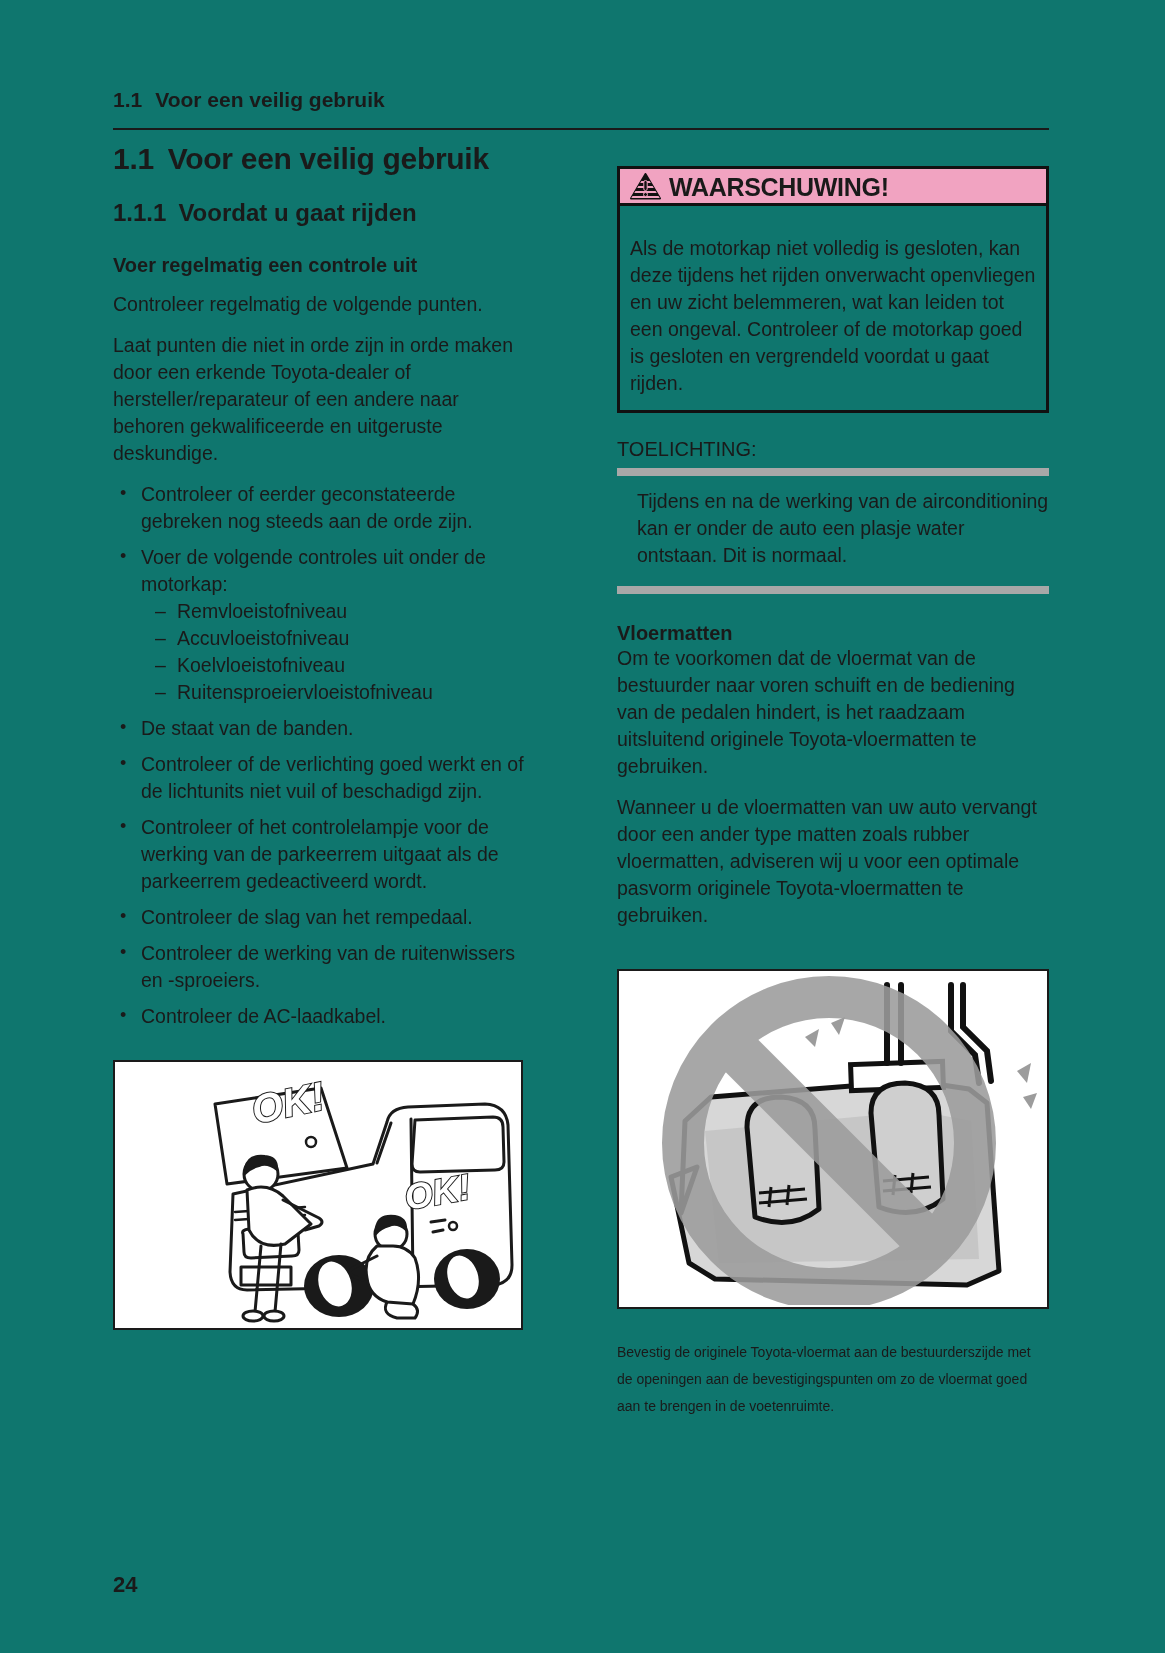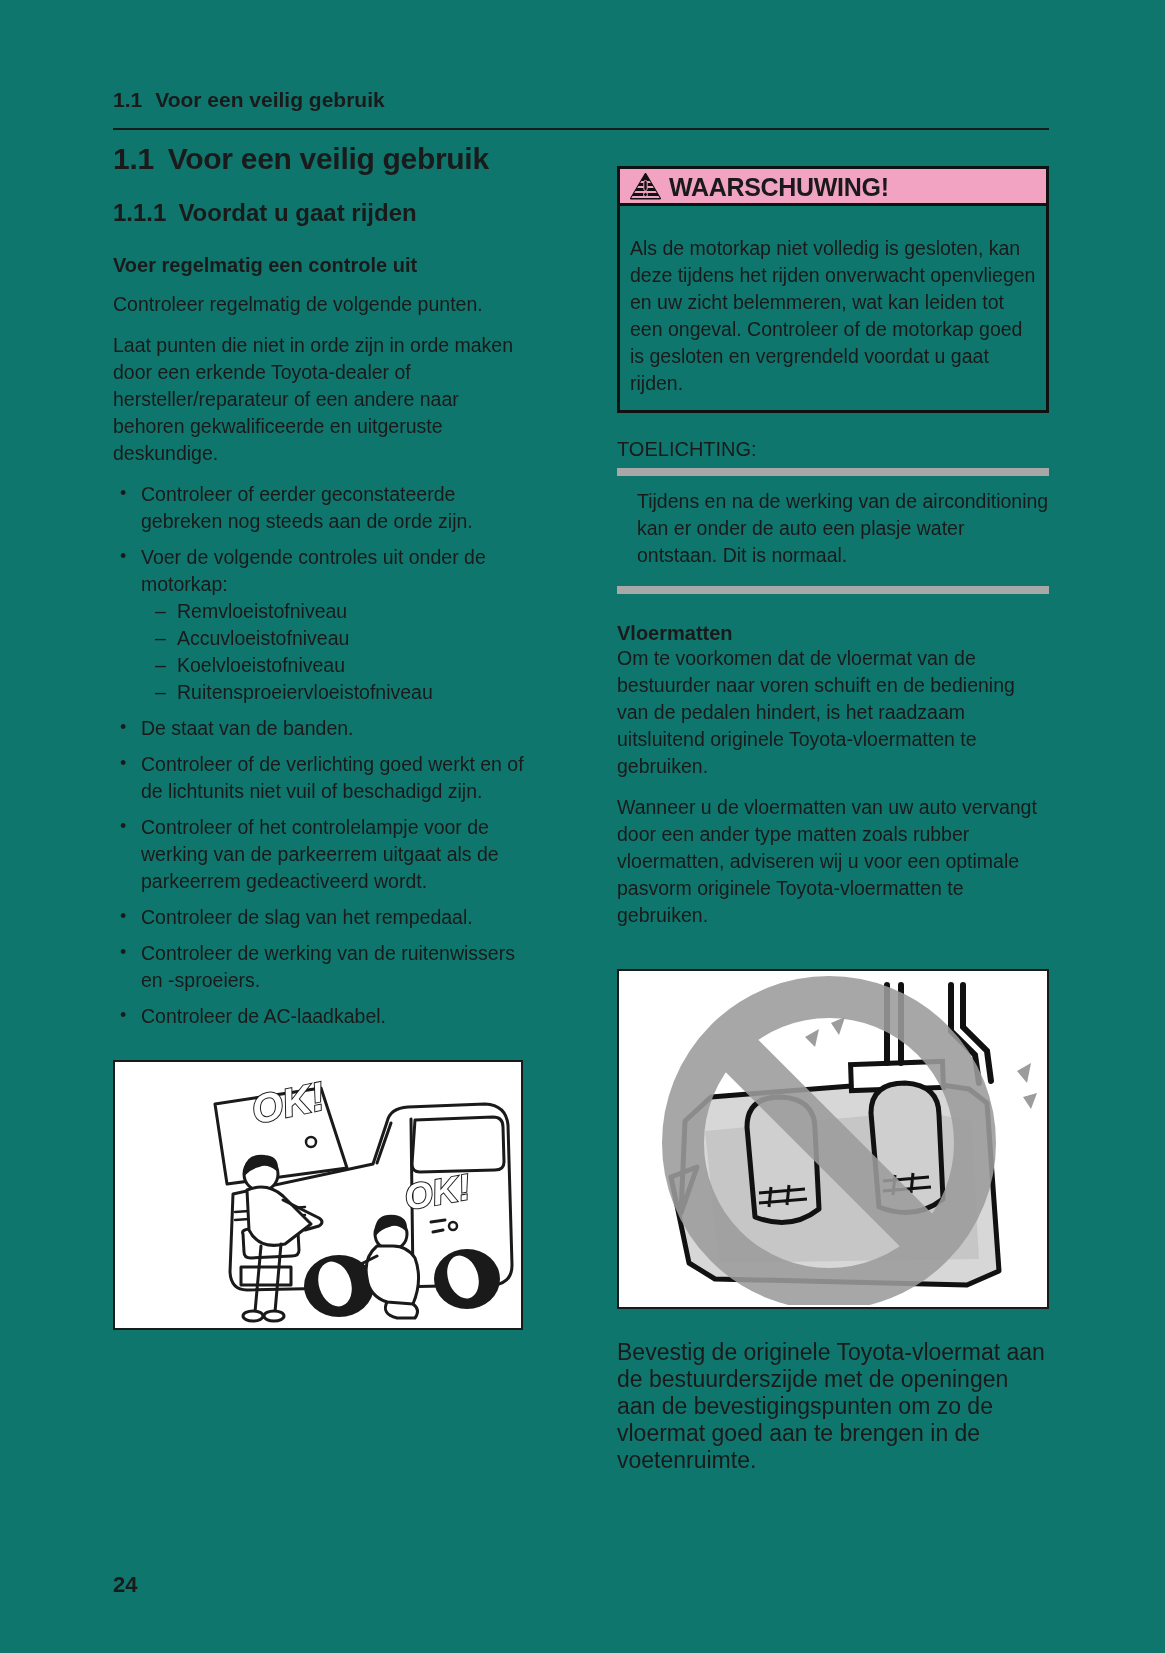--- a/index.html
+++ b/index.html
@@ -45,21 +45,21 @@
 
   
   .note-title { font-size:20px; font-weight:normal; margin-top:22px; line-height:28px; }
   .gray-bar { height:8px; background:#a8a8a8; }
   .bar-top { margin-top:5px; }
   .bar-bottom { margin-top:17px; }
   .note-body { font-size:19.5px; line-height:27px; margin:12px 0 0 20px; }
 
   .floormat-title { font-size:20px; font-weight:bold; margin-top:27px; line-height:24px; }
   .fm-par { margin-top:13px; margin-bottom:0; }
-  .figure-caption { font-size:23px; line-height:27px; margin-top:30px; }
+  .figure-caption { font-size:14px; line-height:27px; margin-top:30px; }
 
   .page-number { position:absolute; left:113px; top:1572px; font-size:22px; font-weight:bold; }
 
   .warn-icon { width:31px; height:27px; flex:0 0 auto; }
 </style>
 </head>
 <body>
 
 <div class="page">
 

